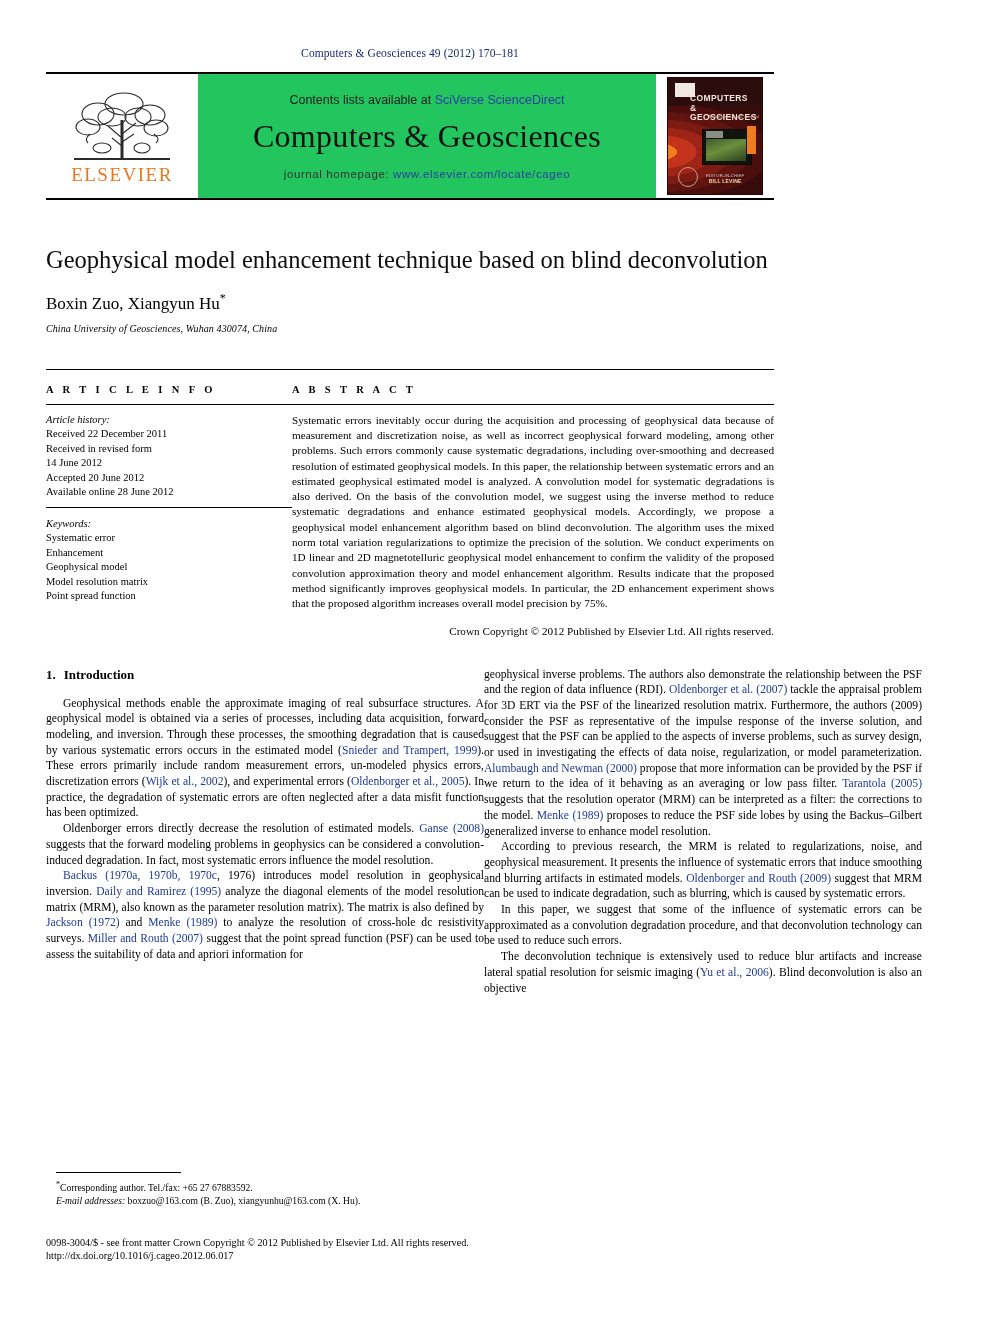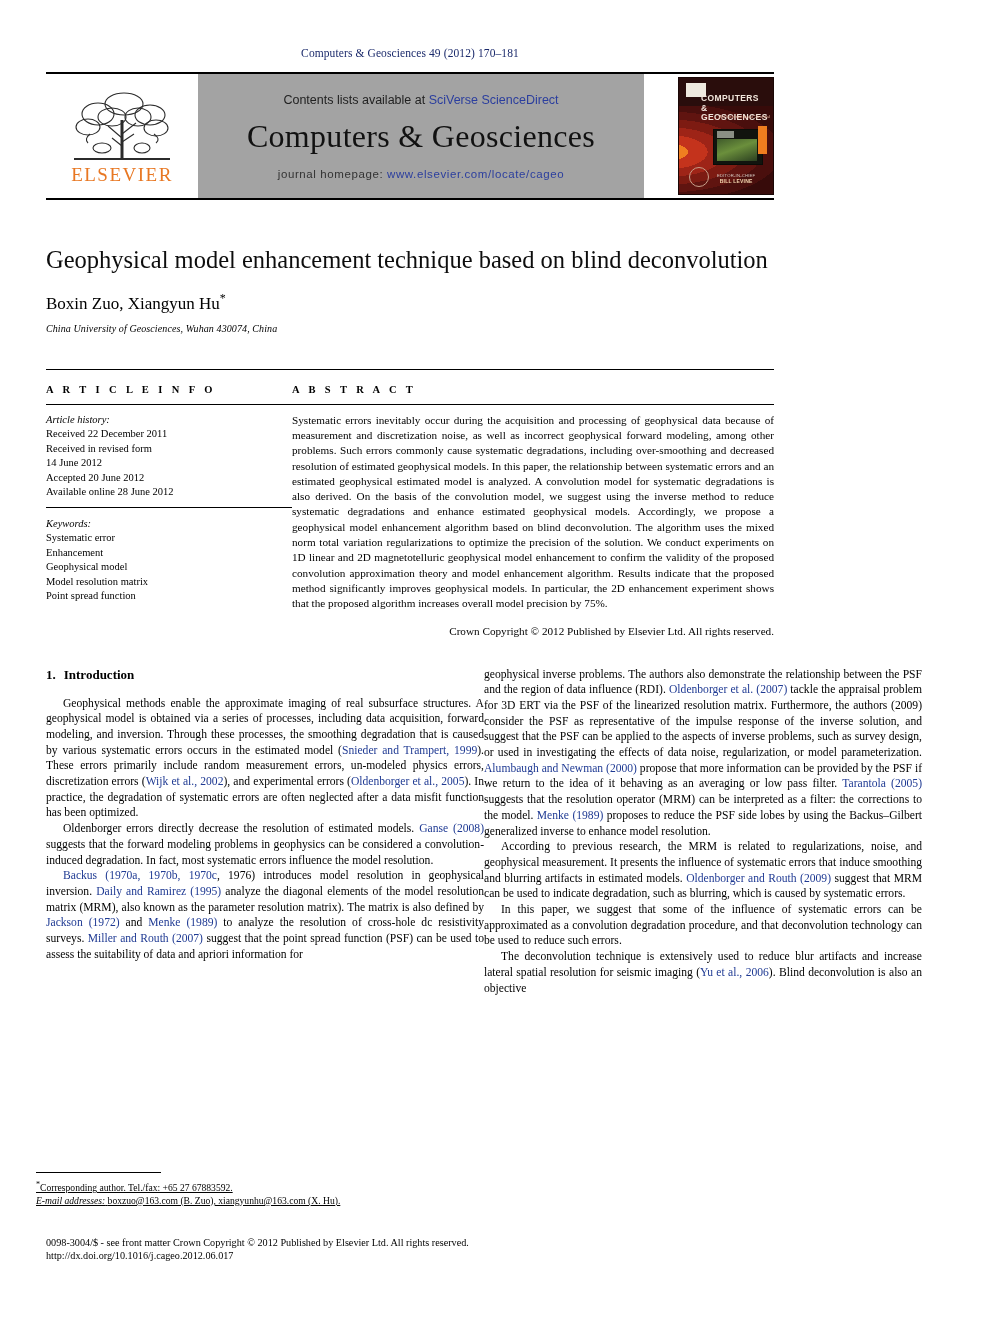--- a/index.html
+++ b/index.html
@@ -57,21 +57,21 @@
   .elsevier-wordmark {
     color: #E87722;
     font-family: "Liberation Serif", serif;
     font-size: 19px;
     letter-spacing: 1.5px;
     line-height: 1;
     margin-top: 1px;
   }
   .mast-center {
     flex: 1 1 auto;
-    background: #a3a3a3;
+    background: #22c55e;
     display: flex;
     flex-direction: column;
     align-items: center;
     justify-content: center;
     padding: 6px 8px;
     box-sizing: border-box;
   }
   .contents-line {
     font-family: "Liberation Sans", sans-serif;
     font-size: 12.5px;
@@ -95,22 +95,21 @@
     letter-spacing: 0.6px;
   }
   .homepage-line .link {
     color: #2b3e9e;
   }
   .mast-cover {
     width: 118px;
     flex: 0 0 118px;
     display: flex;
     align-items: center;
-    justify-content: flex-end;
-    padding-left: 12px;
+    justify-content: center;
   }
 
   
   .cover-art {
     width: 96px;
     height: 118px;
     background: #2a0d0c;
     position: relative;
     overflow: hidden;
     border: 1px solid #1a0706;
@@ -322,24 +321,23 @@
     margin: 0;
   }
   .para.noindent { text-indent: 0; }
   .cite {
     color: #1f3a93;
   }
 
   
   .footnote-area {
     position: absolute;
-    left: 36px;
+    left: 56px;
     top: 1172px;
     width: 438px;
-    text-decoration: underline;
   }
   .footnote-rule {
     border-top: 0.8px solid #000;
     width: 125px;
     margin-bottom: 6px;
   }
   .footnote {
     font-size: 9.6px;
     line-height: 12.6px;
     margin: 0;

